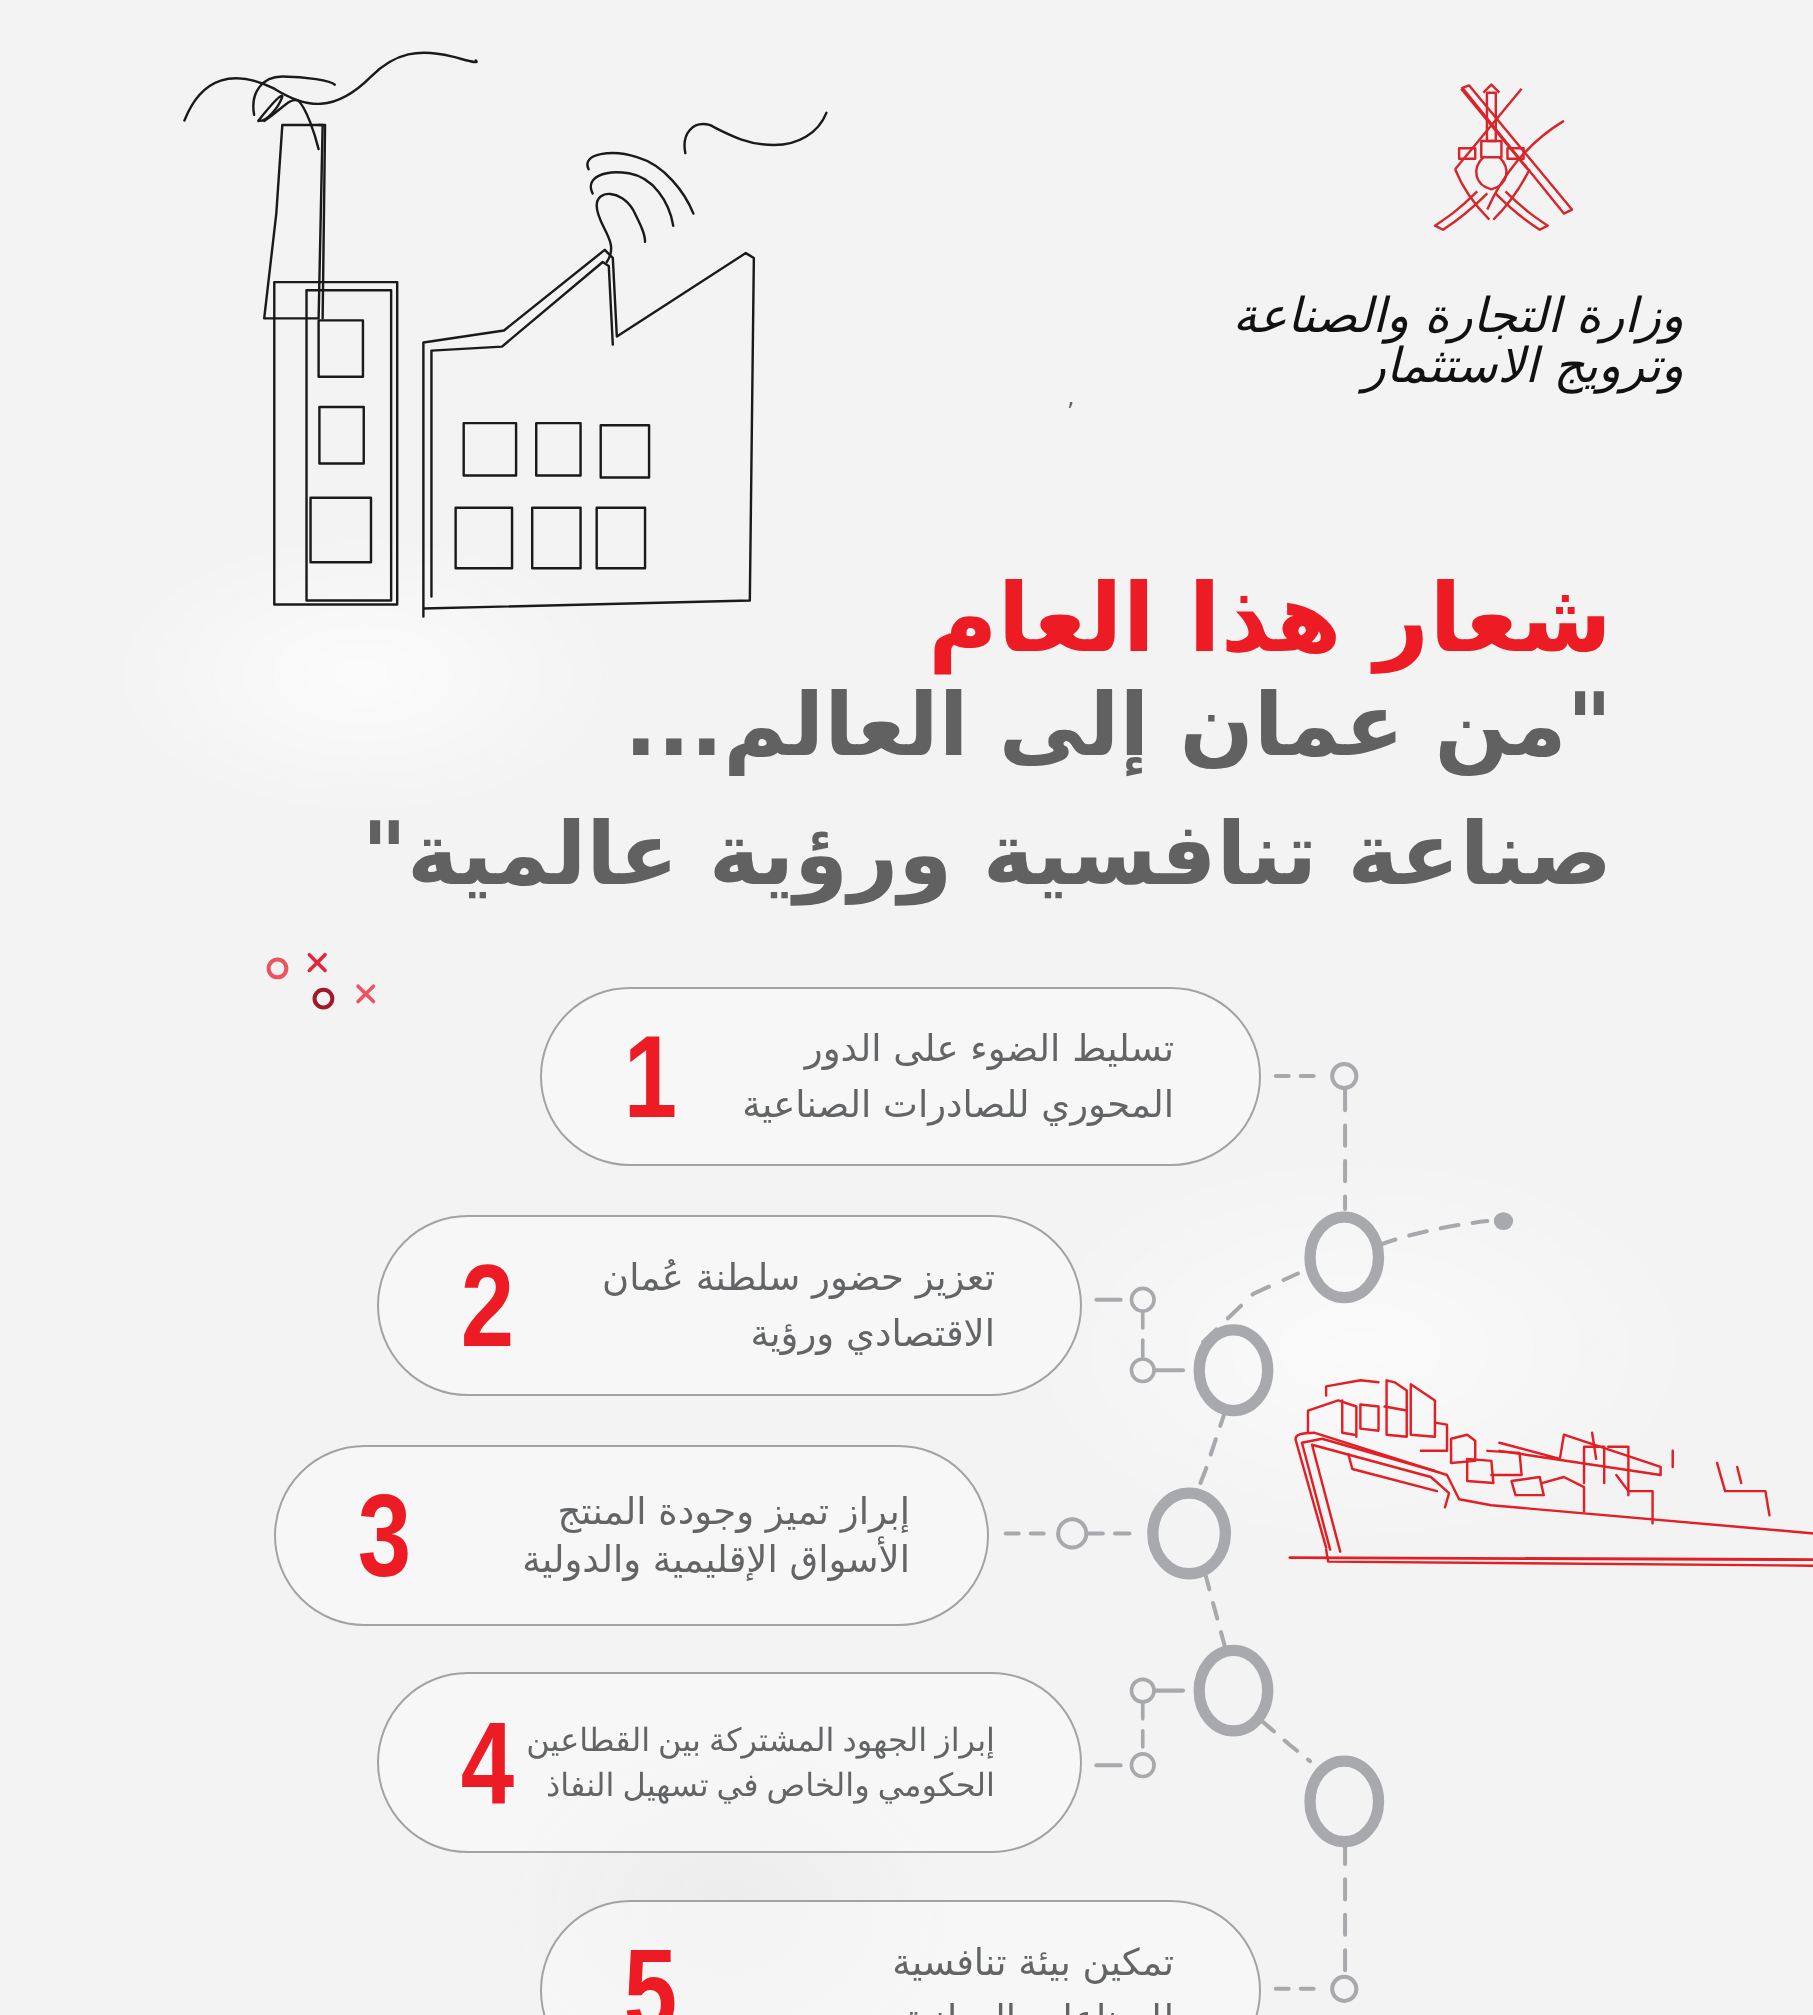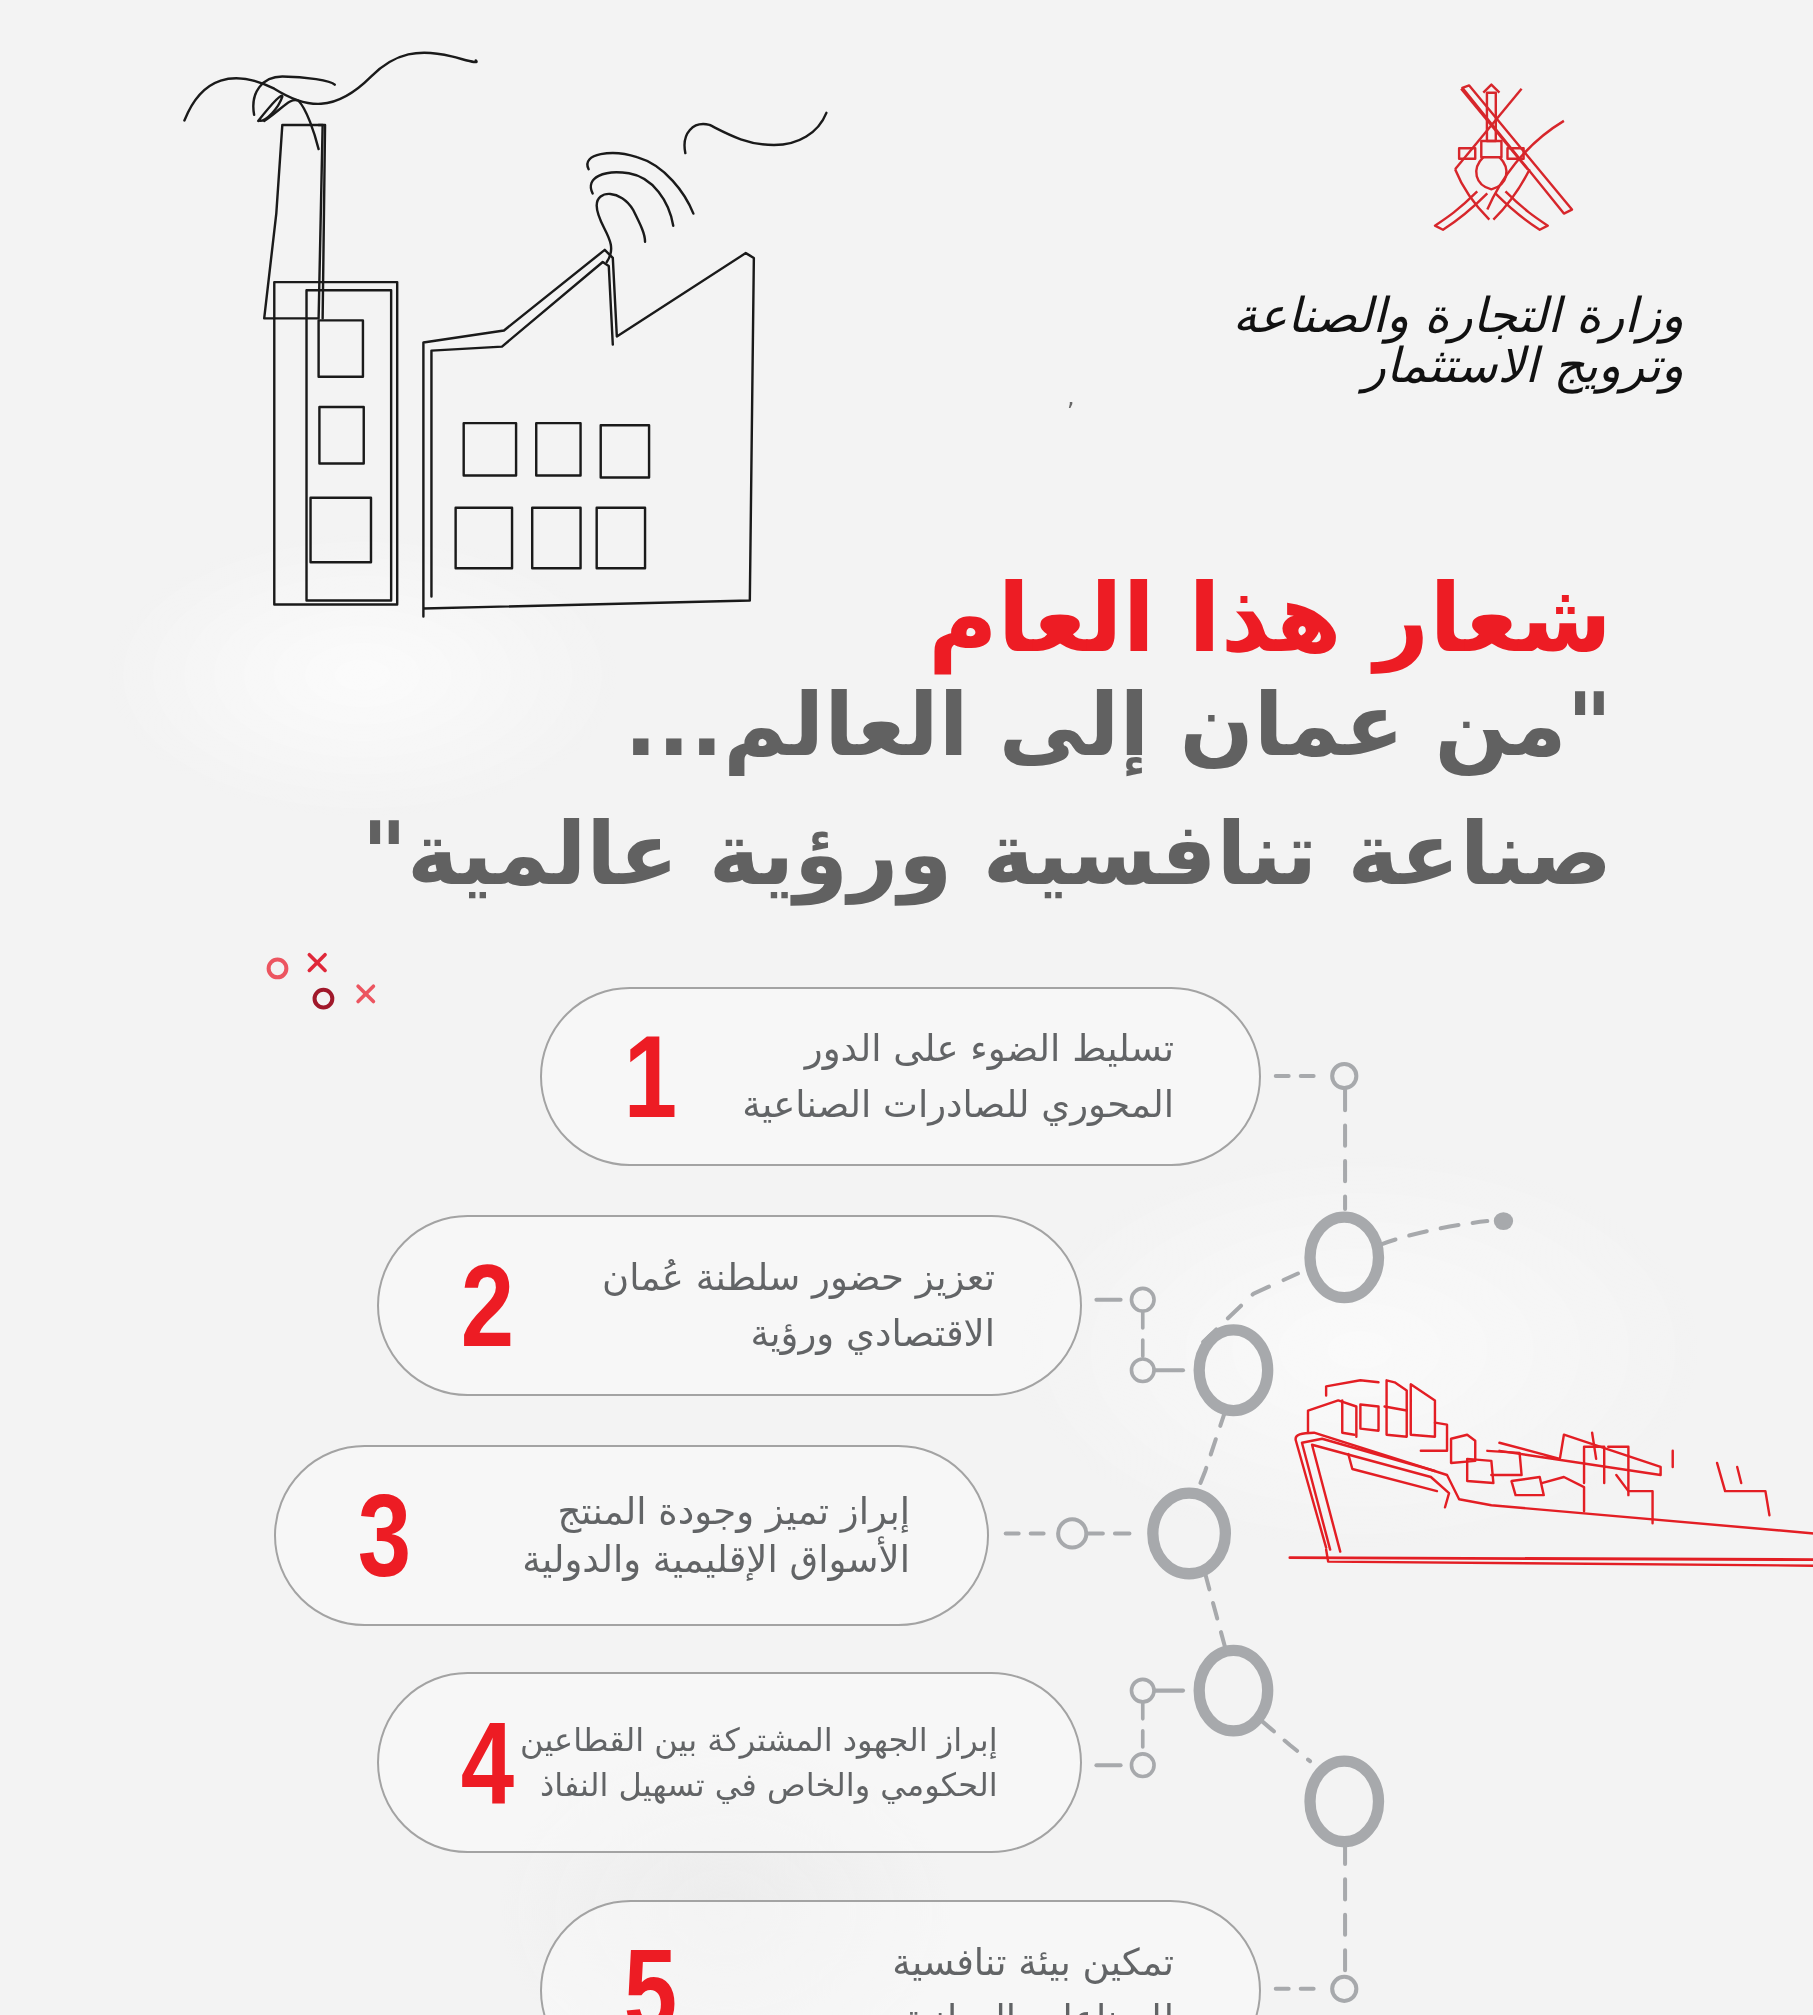--- a/index.html
+++ b/index.html
@@ -258,21 +258,21 @@
 <div class="pill" style="left:274px; top:1445px; width:715px; height:181px; padding-right:77px;">
   <div class="pill-number">3</div>
   <div class="pill-text" style="line-height:48px;">
     <div>إبراز تميز وجودة المنتج</div>
     <div>الأسواق الإقليمية والدولية</div>
   </div>
 </div>
 
 <div class="pill" style="left:377px; top:1672px; width:705px; height:181px;">
   <div class="pill-number">4</div>
-  <div class="pill-text" style="font-size:32px; line-height:45px;">
+  <div class="pill-text" style="font-size:32px; line-height:45px;font-family:Liberation Serif, serif;">
     <div>إبراز الجهود المشتركة بين القطاعين</div>
     <div>الحكومي والخاص في تسهيل النفاذ</div>
   </div>
 </div>
 
 <div class="pill" style="left:540px; top:1900px; width:721px; height:181px;">
   <div class="pill-number">5</div>
   <div class="pill-text">
     <div>تمكين بيئة تنافسية</div>
     <div>للصناعات الوطنية</div>

